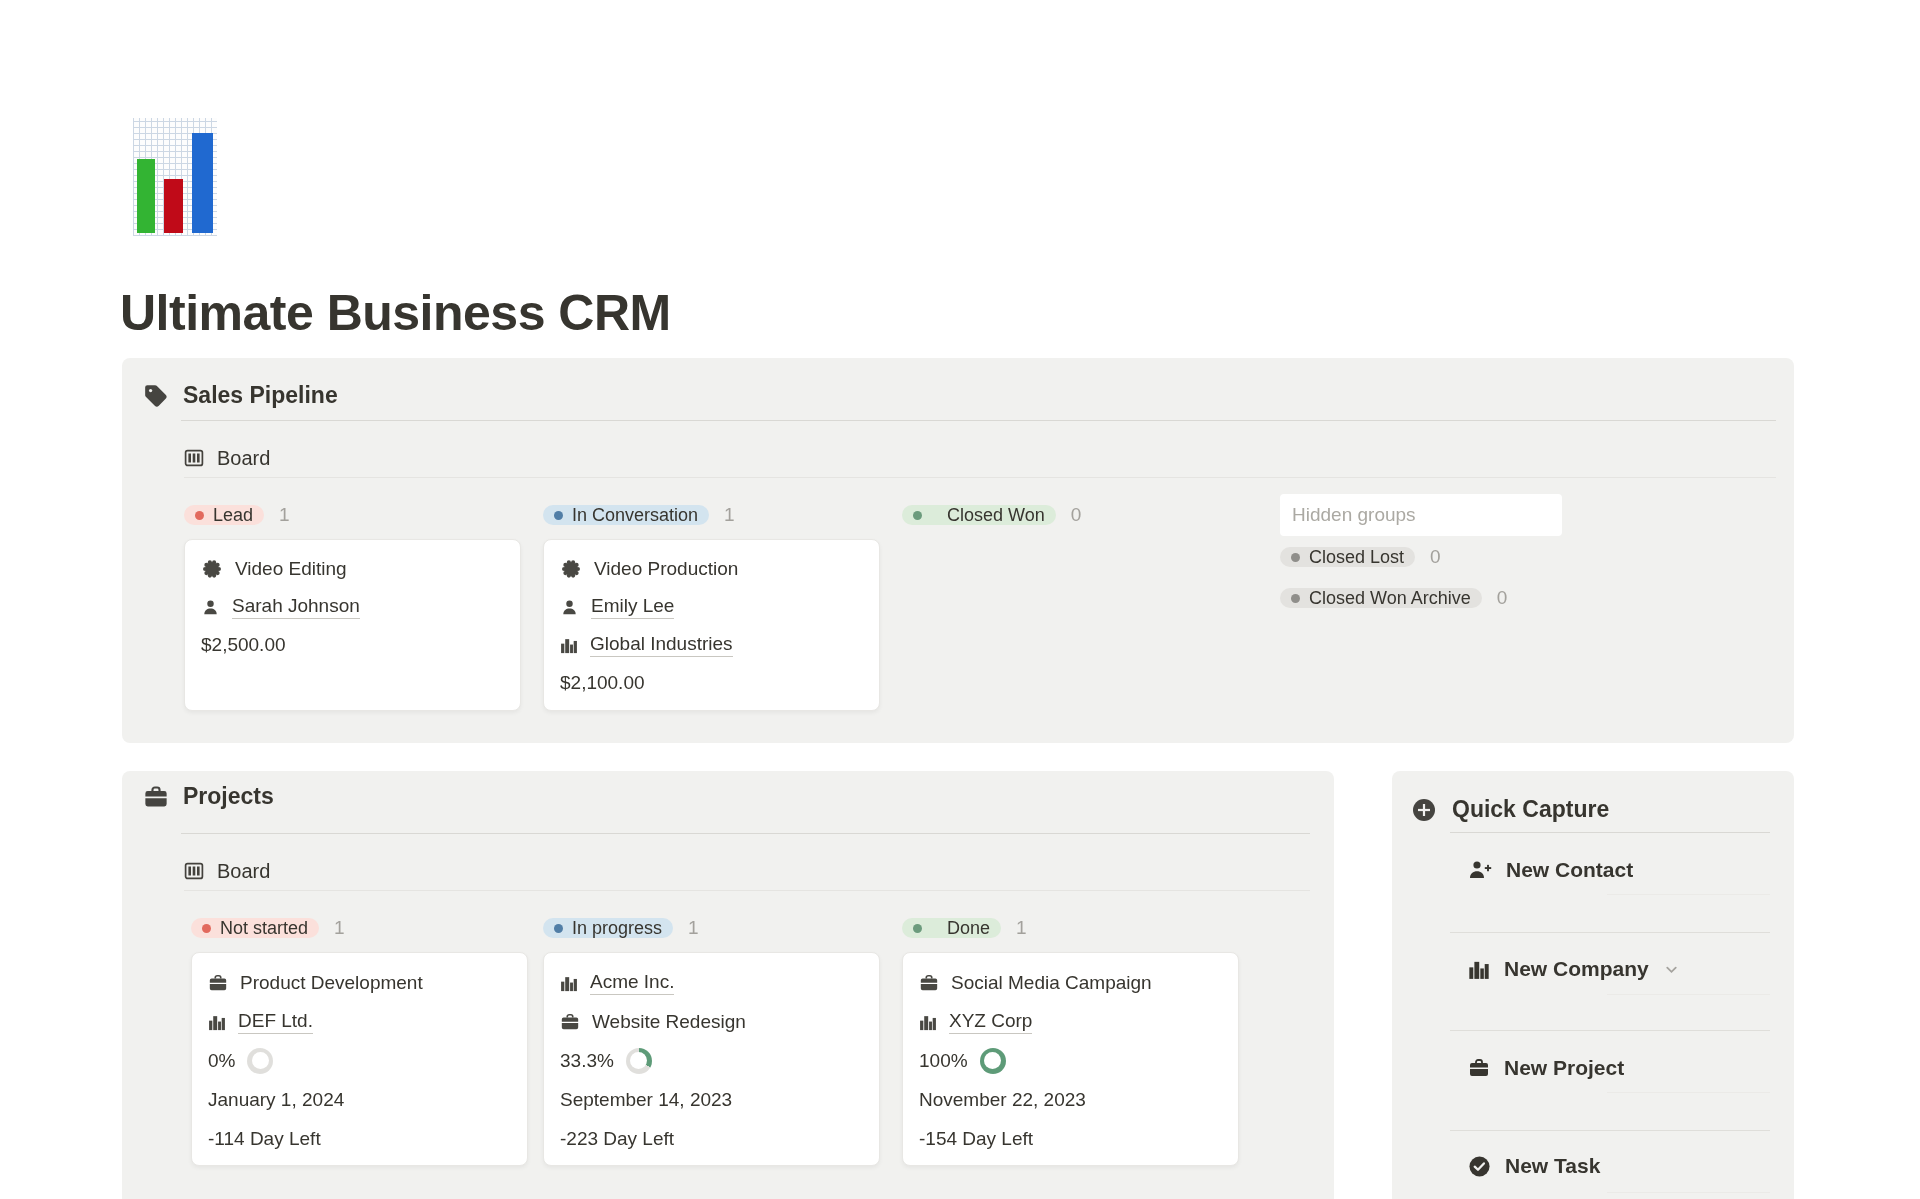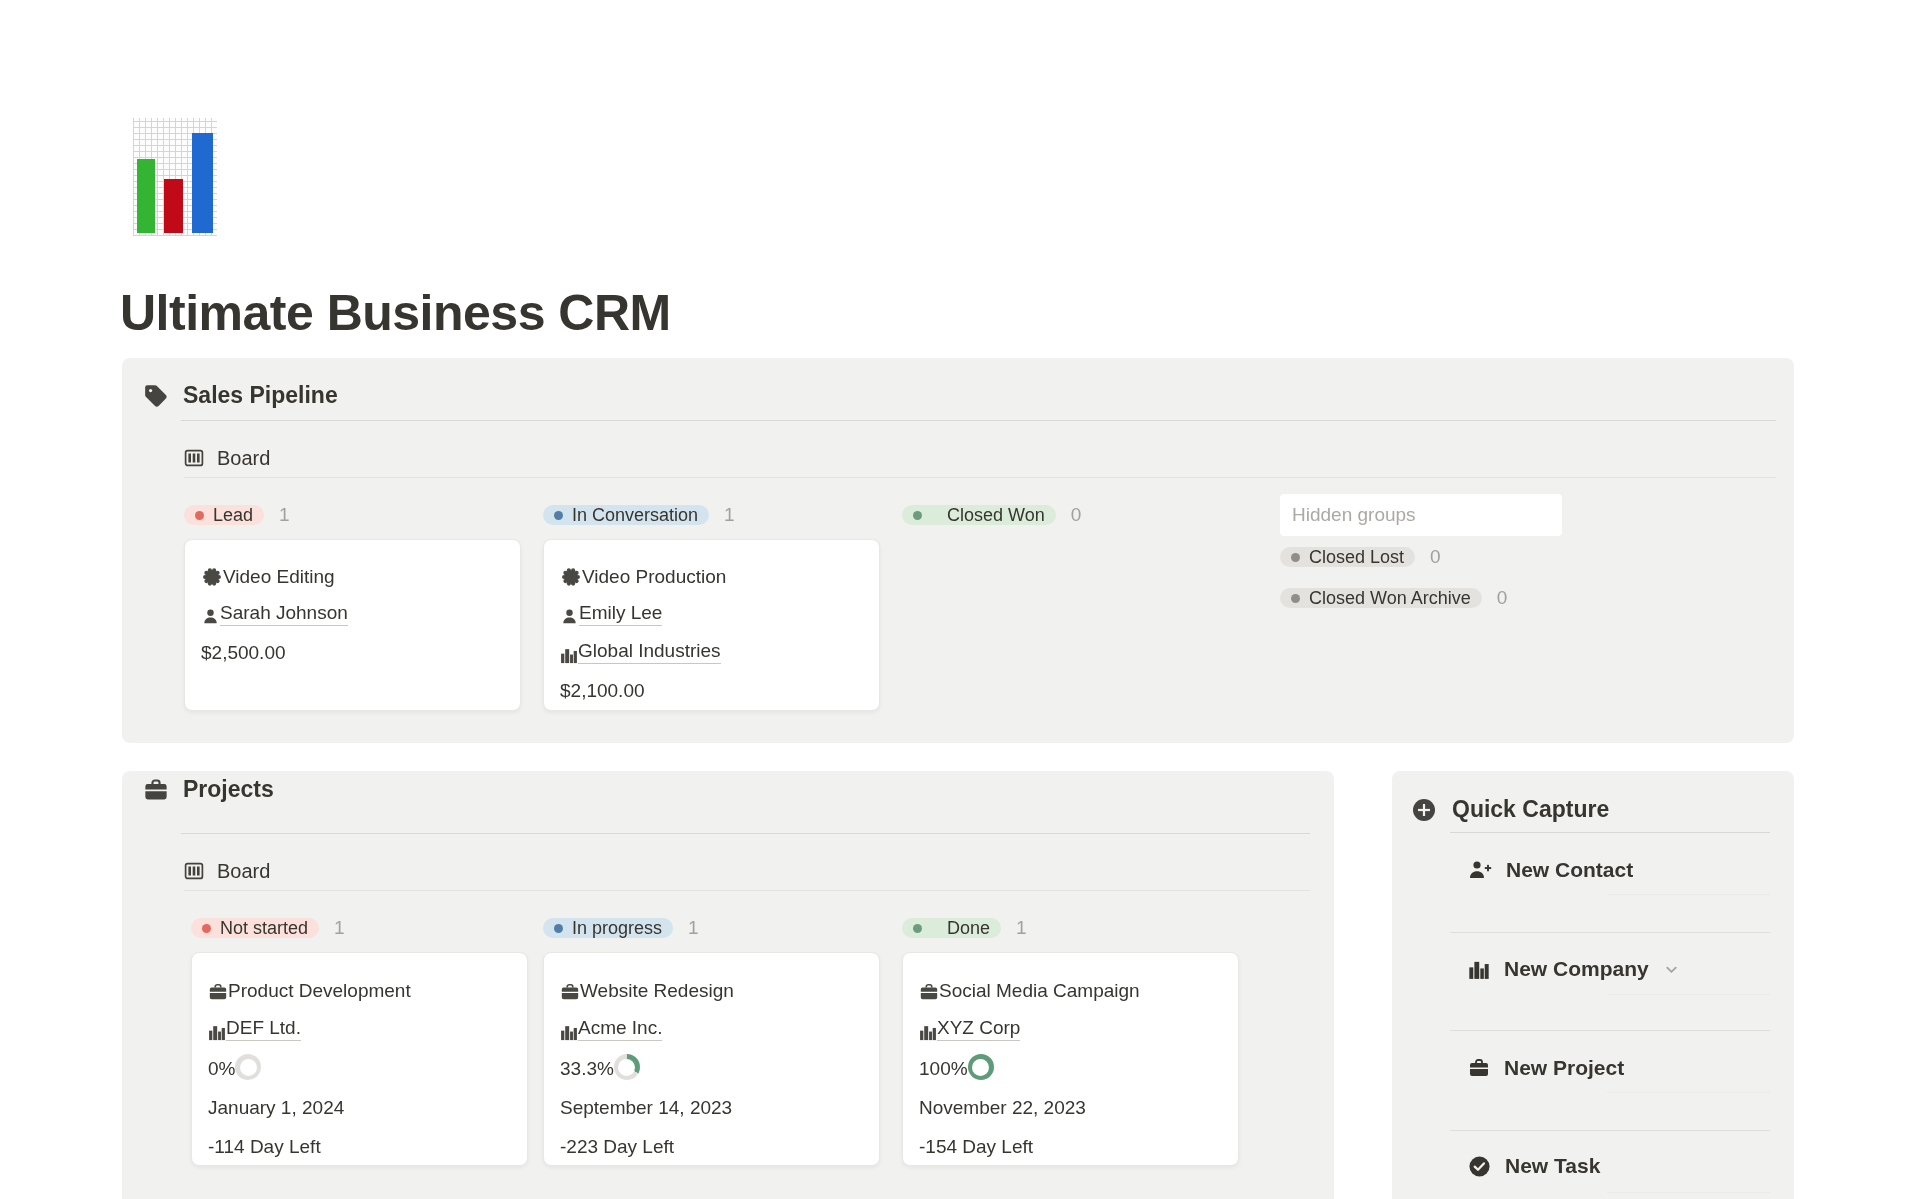--- a/index.html
+++ b/index.html
@@ -39,21 +39,21 @@
   .pill-red{background:#fbe0db;} .pill-red .dot{background:#e2695d;}
   .pill-blue{background:#d3e4ef;} .pill-blue .dot{background:#517ea6;}
   .pill-green{background:#dcecda;gap:25px;} .pill-green .dot{background:#6c9b7d;}
   .pill-gray{background:#e3e2df;} .pill-gray .dot{background:#8f8e8a;}
   .count{margin-left:15px;font-size:19px;color:#a3a19c;}
 
   .card{margin-top:10px;background:#fff;border:1px solid #e8e7e4;border-radius:8px;
     box-shadow:0 2px 4px rgba(15,15,15,.05);padding:10px 16px;cursor:pointer;}
   .card.sales{height:172px;}
   .card.proj{height:214px;}
-  .crow{display:flex;align-items:flex-end;font-size:19px;}
+  .crow{display:flex;align-items:center;gap:12px;font-size:19px;}
   .card.sales .crow{height:38px;}
   .card.proj .crow{height:39px;}
   .ctitle{font-weight:500;}
   .rlink{font-weight:400;border-bottom:1px solid #c9c7c1;padding-bottom:1px;cursor:pointer;}
 
   .ring{width:26px;height:26px;border-radius:50%;position:relative;flex:none;}
   .ring::after{content:"";position:absolute;inset:4.5px;border-radius:50%;background:#fff;}
 
   
   .hidden-box{position:absolute;left:1158px;top:136px;width:282px;height:42px;background:#fff;border-radius:4px;
@@ -220,21 +220,21 @@
   <div class="hidden-pill-row" style="top:229px;">
     <span class="pill pill-gray">
       <span class="dot"></span>
       <span>Closed Won Archive</span>
     </span>
     <span class="count">0</span>
   </div>
 </div>
 
 <div class="panel" id="projects-panel">
-  <div class="heading-row" style="top:5px;align-items:flex-end;">
+  <div class="heading-row" style="top:12px;align-items:flex-end;">
     <span class="icon">
       <svg width="26" height="26" viewBox="0 0 22 22">
           <path fill="#454440" fill-rule="evenodd" d="M2,8 a2,2 0 0 1 2,-2 h14 a2,2 0 0 1 2,2 v9 a2,2 0 0 1 -2,2 h-14 a2,2 0 0 1 -2,-2 z M2,10.6 h18 v1.5 h-18 z"></path>
           <path fill="none" stroke="#454440" stroke-width="1.8" d="M8,6 V5 a2,2 0 0 1 2,-2 h2 a2,2 0 0 1 2,2 v1"></path>
         </svg>
     </span>
     <span class="heading-text">Projects</span>
   </div>
   <div class="h-divider" style="top:62px;left:59px;width:1129px;"></div>
 
@@ -297,39 +297,39 @@
     <div class="pill-row">
       <span class="pill pill-blue">
         <span class="dot"></span>
         <span>In progress</span>
       </span>
       <span class="count">1</span>
     </div>
     <div class="card proj">
       <div class="crow">
         <span class="icon">
-          <svg width="20" height="20" viewBox="0 0 22 22">
-              <path fill="#494843" fill-rule="evenodd" d="M2,8 a2,2 0 0 1 2,-2 h14 a2,2 0 0 1 2,2 v9 a2,2 0 0 1 -2,2 h-14 a2,2 0 0 1 -2,-2 z M2,10.6 h18 v1.5 h-18 z"></path>
-              <path fill="none" stroke="#494843" stroke-width="1.8" d="M8,6 V5 a2,2 0 0 1 2,-2 h2 a2,2 0 0 1 2,2 v1"></path>
-            </svg>
-        </span>
-        <span class="ctitle">Website Redesign</span>
-      </div>
-      <div class="crow">
-        <span class="icon">
           <svg width="18" height="18" viewBox="0 0 20 20" fill="#494843">
               <rect x="1.2" y="8.5" width="3.6" height="10.5"></rect>
               <rect x="5.8" y="3.5" width="4.4" height="15.5"></rect>
               <rect x="11.2" y="9.5" width="3.2" height="9.5"></rect>
               <rect x="15.2" y="5.5" width="3.6" height="13.5"></rect>
             </svg>
         </span>
         <span class="rlink">Acme Inc.</span>
       </div>
       <div class="crow">
+        <span class="icon">
+          <svg width="20" height="20" viewBox="0 0 22 22">
+              <path fill="#494843" fill-rule="evenodd" d="M2,8 a2,2 0 0 1 2,-2 h14 a2,2 0 0 1 2,2 v9 a2,2 0 0 1 -2,2 h-14 a2,2 0 0 1 -2,-2 z M2,10.6 h18 v1.5 h-18 z"></path>
+              <path fill="none" stroke="#494843" stroke-width="1.8" d="M8,6 V5 a2,2 0 0 1 2,-2 h2 a2,2 0 0 1 2,2 v1"></path>
+            </svg>
+        </span>
+        <span class="ctitle">Website Redesign</span>
+      </div>
+      <div class="crow">
         <span>33.3%</span>
         <span class="ring" style="background: conic-gradient(rgb(94, 155, 120) 33.3%, rgb(224, 223, 220) 33.3%, rgb(224, 223, 220) 100%);"></span>
       </div>
       <div class="crow">
           <span>September 14, 2023</span>
         </div>
       <div class="crow">
           <span>-223 Day Left</span>
         </div>
     </div>

